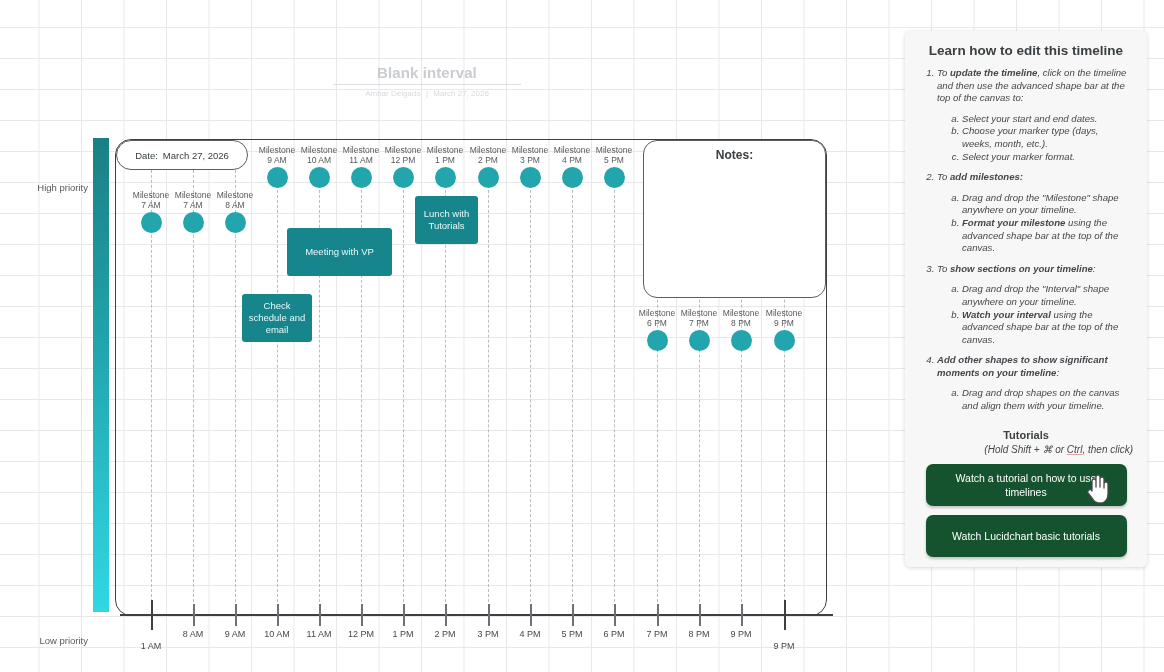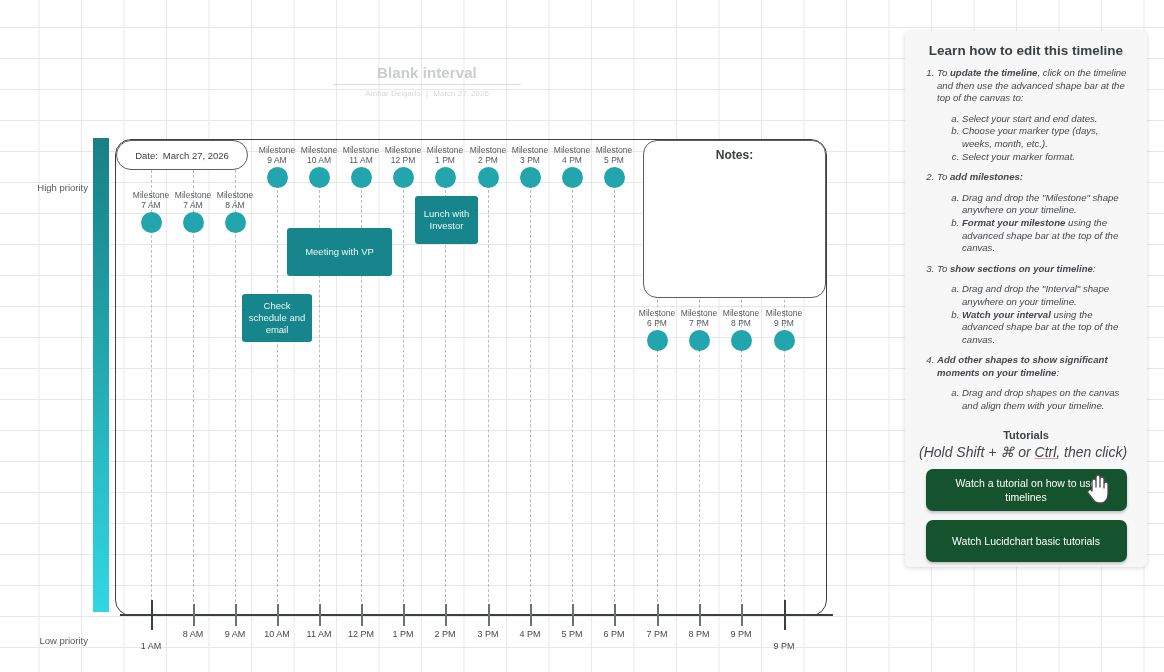--- a/index.html
+++ b/index.html
@@ -241,22 +241,22 @@
   .b { font-weight: bold; }
 
   #tutorials-title {
     text-align: center;
     font-size: 11px;
     font-weight: bold;
     color: #3c4043;
     margin-top: 16px;
   }
   #tutorials-hint {
-    text-align: left;
-    font-size: 14px;
+    text-align: right;
+    font-size: 10px;
     font-style: italic;
     color: #44474b;
     margin-top: 3px;
   }
   #tutorials-hint .ctrl {
     text-decoration: underline;
     text-decoration-color: #e0a0a0;
   }
   .tut-btn {
     margin: 9px auto 0 auto;
@@ -408,21 +408,21 @@
       <div class="ms-label">Milestone</div>
       <div class="ms-label">8 PM</div>
       <div class="ms-dot" style="background: rgb(34, 165, 173);"></div>
     </div>
     <div class="milestone" style="left: 784px; top: 308px;">
       <div class="ms-label">Milestone</div>
       <div class="ms-label">9 PM</div>
       <div class="ms-dot" style="background: rgb(34, 165, 173);"></div>
     </div>
     <div class="event-box" style="left: 287px; top: 228px; width: 105px; height: 48px; background: rgb(23, 134, 140);">Meeting with VP</div>
-    <div class="event-box" style="left: 415px; top: 196px; width: 63px; height: 48px; background: rgb(23, 134, 140);">Lunch with Investor</div>
+    <div class="event-box" style="left: 415px; top: 196px; width: 63px; height: 48px; background: rgb(23, 134, 140);">Lunch with Tutorials</div>
     <div class="event-box" style="left: 242px; top: 294px; width: 70px; height: 48px; background: rgb(23, 134, 140);">Check schedule and email</div>
   </div>
 
 <div id="axis-line"></div>
 <div id="axis-layer">
     <div class="axis-tick major" style="left: 151px;"></div>
     <div class="axis-tick-label" style="left: 151px; top: 641px;">1 AM</div>
     <div class="axis-tick" style="left: 193px;"></div>
     <div class="axis-tick-label" style="left: 193px; top: 629px;">8 AM</div>
     <div class="axis-tick" style="left: 235px;"></div>

